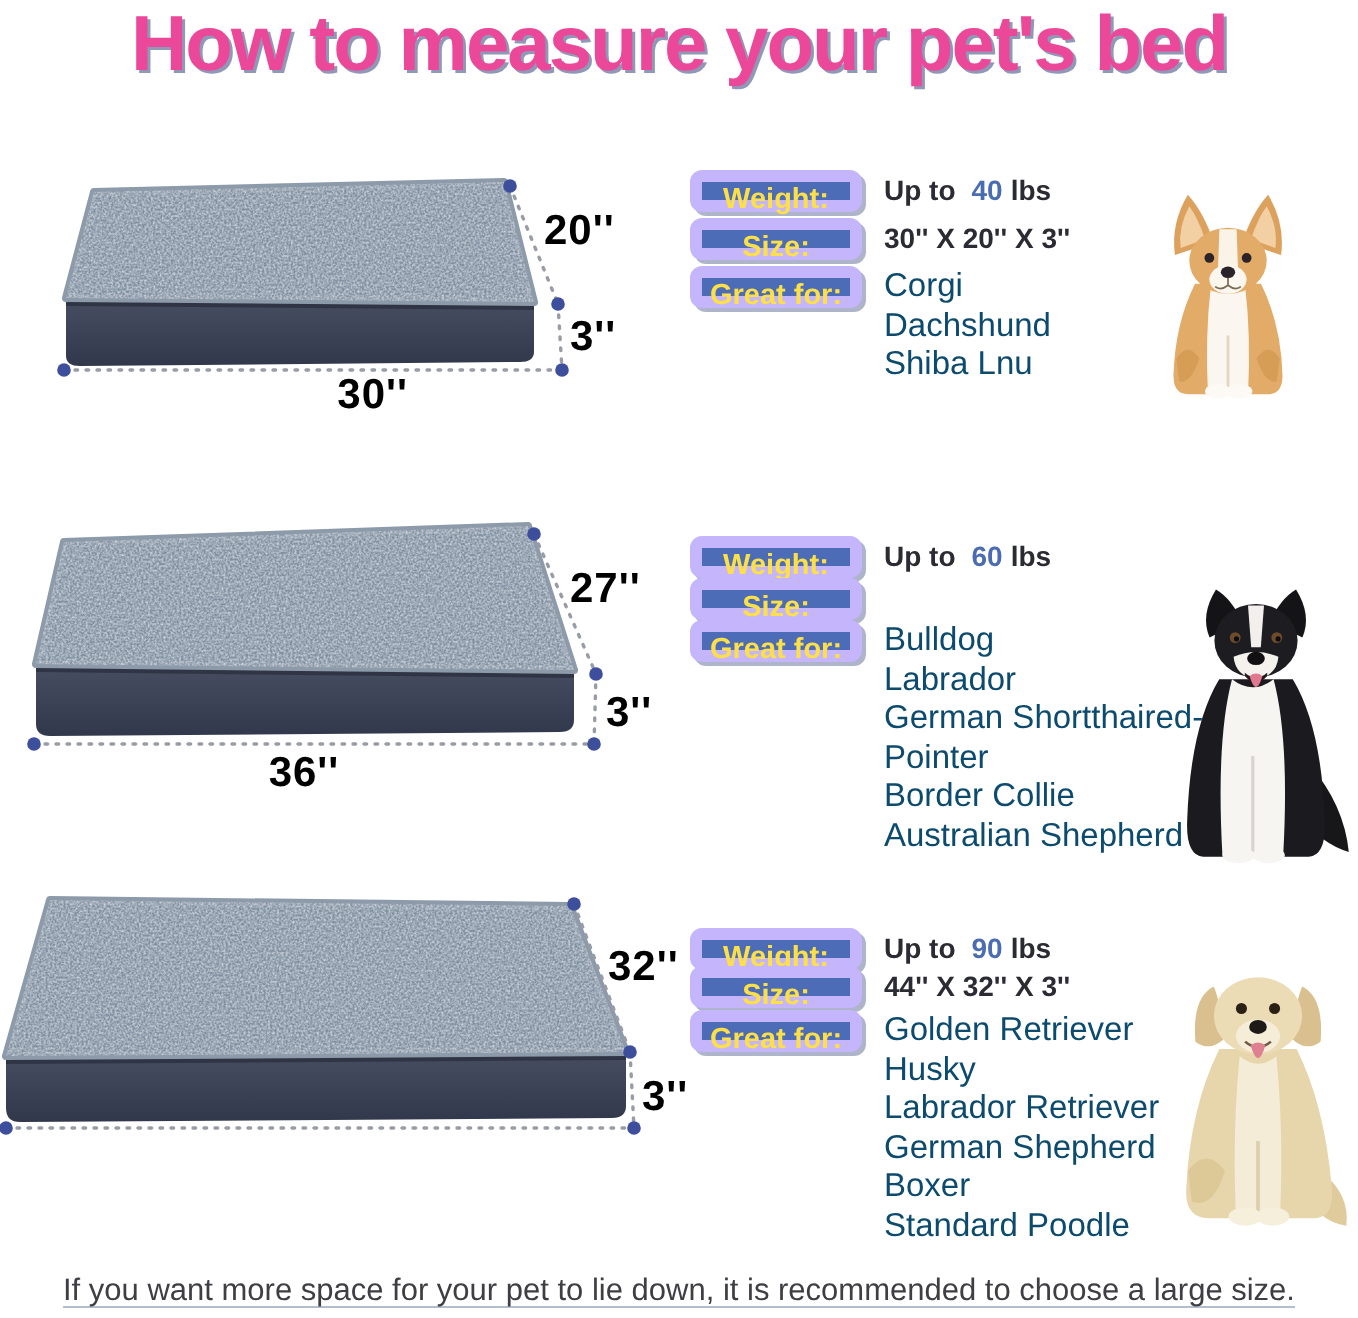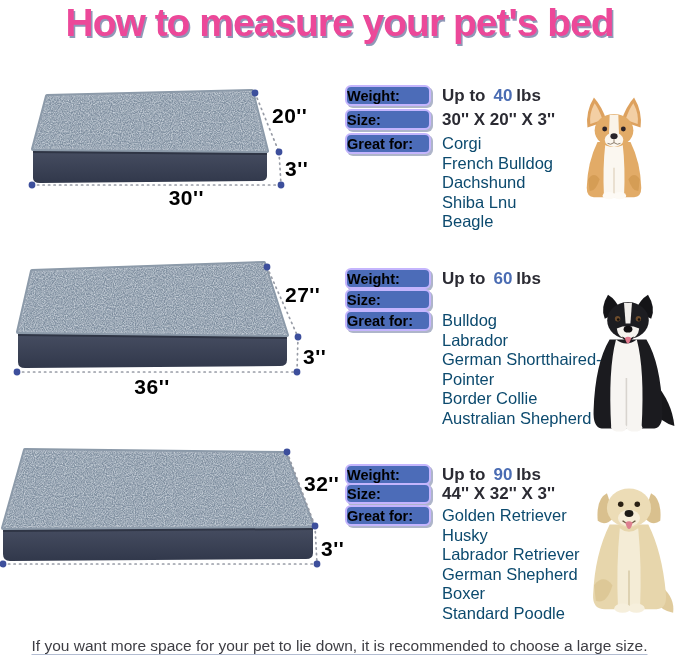--- a/index.html
+++ b/index.html
@@ -4,24 +4,24 @@
 <style>
   html,body{margin:0;padding:0;background:#fff;}
   .canvas{position:relative;width:679px;height:659px;background:#ffffff;overflow:hidden;
           font-family:"Liberation Sans",sans-serif;}
   .title{position:absolute;top:1px;left:0;right:0;margin:0;text-align:center;
          font-size:39px;font-weight:800;letter-spacing:-1px;color:#ec4899;
          text-shadow:1.5px 1.5px 0 rgba(52,68,126,.55);}
   
   .srow{position:absolute;left:345px;display:flex;align-items:flex-start;}
   .pill{flex:0 0 86px;height:21px;line-height:19px;box-sizing:border-box;
-        background:#4c6cb8;border:2px solid #c4b5fd;border-radius:6px;
-        color:#000000;font-weight:700;font-size:14.5px;
+        background:#4c6cb8;border:6px solid #c4b5fd;border-radius:6px;
+        color:#fde047;font-weight:700;font-size:14.5px;text-align:center;
         box-shadow:2px 2px 0 rgba(43,61,116,.38);}
-  .val{margin-left:11px;font-size:17px;font-weight:700;color:#2b2b33;
+  .val{margin-left:11px;font-size:14px;font-weight:700;color:#2b2b33;
        white-space:nowrap;line-height:21px;}
   .val .num{color:#4a6cb3;margin:0 4px;}
   .val .pre{margin-right:4px;}
   .breeds{margin-left:11px;padding-top:1px;}
   .breed-line{font-size:16.5px;line-height:19.5px;color:#0c4a6e;font-weight:400;}
   
   #w1{top:85px}  #s1{top:109px} #g1{top:133px}
   #w2{top:268px} #s2{top:289px} #g2{top:310px}
   #w3{top:464px} #s3{top:483px} #g3{top:505px}
   
@@ -104,24 +104,22 @@
     <span class="val"><span class="pre">Up to</span><span class="num">40</span><span>lbs</span></span>
   </div>
   <div class="srow" id="s1">
     <span class="pill">Size:</span>
     <span class="val">30'' X 20'' X 3''</span>
   </div>
   <div class="srow" id="g1">
     <span class="pill">Great for:</span>
     <div class="breeds">
         <div class="breed-line">Corgi</div>
-        <div class="breed-line">French Bulldog</div>
         <div class="breed-line">Dachshund</div>
         <div class="breed-line">Shiba Lnu</div>
-        <div class="breed-line">Beagle</div>
       </div>
   </div>
 
   <svg id="dog1" class="dog" viewBox="0 0 100 145">
     <path d="M22,2 Q10,22 13,44 L40,35 Q33,14 22,2 Z" fill="#dda15e"></path>
     <path d="M78,2 Q90,22 87,44 L60,35 Q67,14 78,2 Z" fill="#dda15e"></path>
     <path d="M23,10 Q15,25 17,39 L34,33 Q29,18 23,10 Z" fill="#f3cfa4"></path>
     <path d="M77,10 Q85,25 83,39 L66,33 Q71,18 77,10 Z" fill="#f3cfa4"></path>
     <path d="M27,64 Q13,92 12,128 Q12,141 22,141 L78,141 Q88,141 88,128 Q87,92 73,64 Z" fill="#e2ab67"></path>
     <path d="M14,116 Q22,104 30,116 Q24,134 16,132 Z" fill="#d29a52" opacity=".85"></path>

